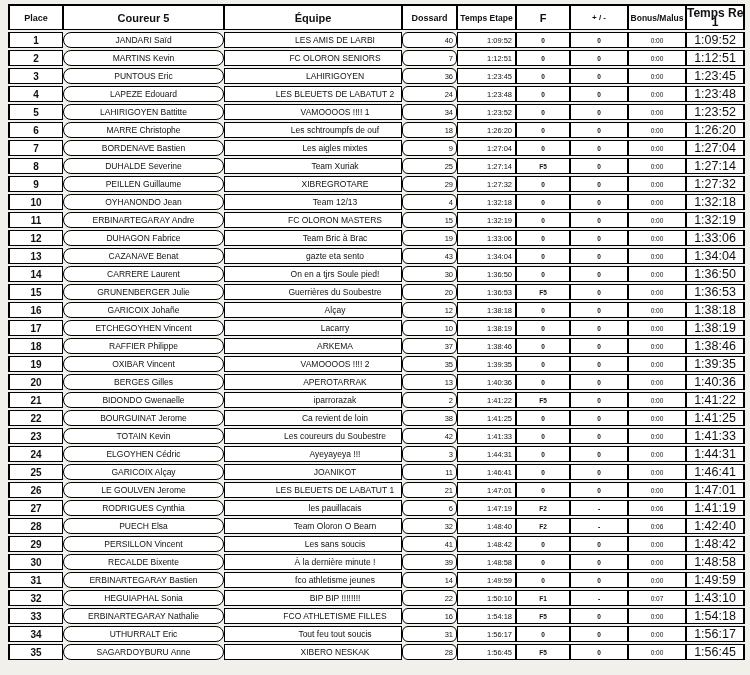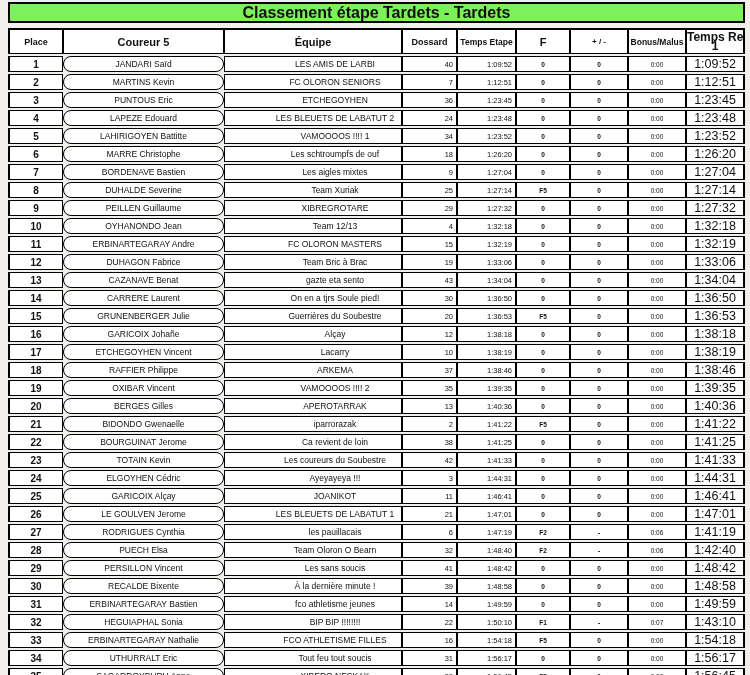--- a/index.html
+++ b/index.html
@@ -46,32 +46,31 @@
   .h-dossard{font-size:9px;}
   .h-etape{font-size:8.5px;margin-top:45px;}
   .h-f{font-size:11px;}
   .h-pm{font-size:8px;}
   .h-bonus{font-size:8.5px;margin-top:44px;}
   .h-relais{font-size:12px;line-height:9px;}
 
   .c-place{font-size:10px;font-weight:bold;}
   .c-name{font-size:8.5px;border-radius:8px;}
   .c-team{font-size:8.5px;padding-left:44px;}
-  .c-dossard{font-size:7.5px;text-align:right;padding-right:3px;}
+  .c-dossard{font-size:7.5px;text-align:right;padding-right:3px;border-radius:6px;}
   .c-etape{font-size:7.5px;text-align:right;padding-right:3px;}
   .c-f{font-size:6.5px;font-weight:bold;}
   .c-pm{font-size:6.5px;font-weight:bold;}
   .c-bonus{font-size:6.5px;}
   .c-relais{font-size:12.5px;}
 </style>
 </head>
 <body>
 
 <div class="sheet">
-  <div class="title-bar" style="background: rgb(124, 241, 90);">Classement étape Tardets - Tardets</div>
 
   <table>
     <colgroup>
       <col style="width:55px">
         <col style="width:161px">
         <col style="width:178px">
       <col style="width:55px">
         <col style="width:59px">
         <col style="width:54px">
       <col style="width:58px">
@@ -113,21 +112,21 @@
     <td class="c-dossard">7</td>
     <td class="c-etape">1:12:51</td>
     <td class="c-f">0</td>
     <td class="c-pm">0</td>
     <td class="c-bonus">0:00</td>
     <td class="c-relais">1:12:51</td>
   </tr>
         <tr>
     <td class="c-place">3</td>
     <td class="c-name">PUNTOUS Eric</td>
-    <td class="c-team">ETCHEGOYHEN</td>
+    <td class="c-team">LAHIRIGOYEN</td>
     <td class="c-dossard">36</td>
     <td class="c-etape">1:23:45</td>
     <td class="c-f">0</td>
     <td class="c-pm">0</td>
     <td class="c-bonus">0:00</td>
     <td class="c-relais">1:23:45</td>
   </tr>
         <tr>
     <td class="c-place">4</td>
     <td class="c-name">LAPEZE Edouard</td>

